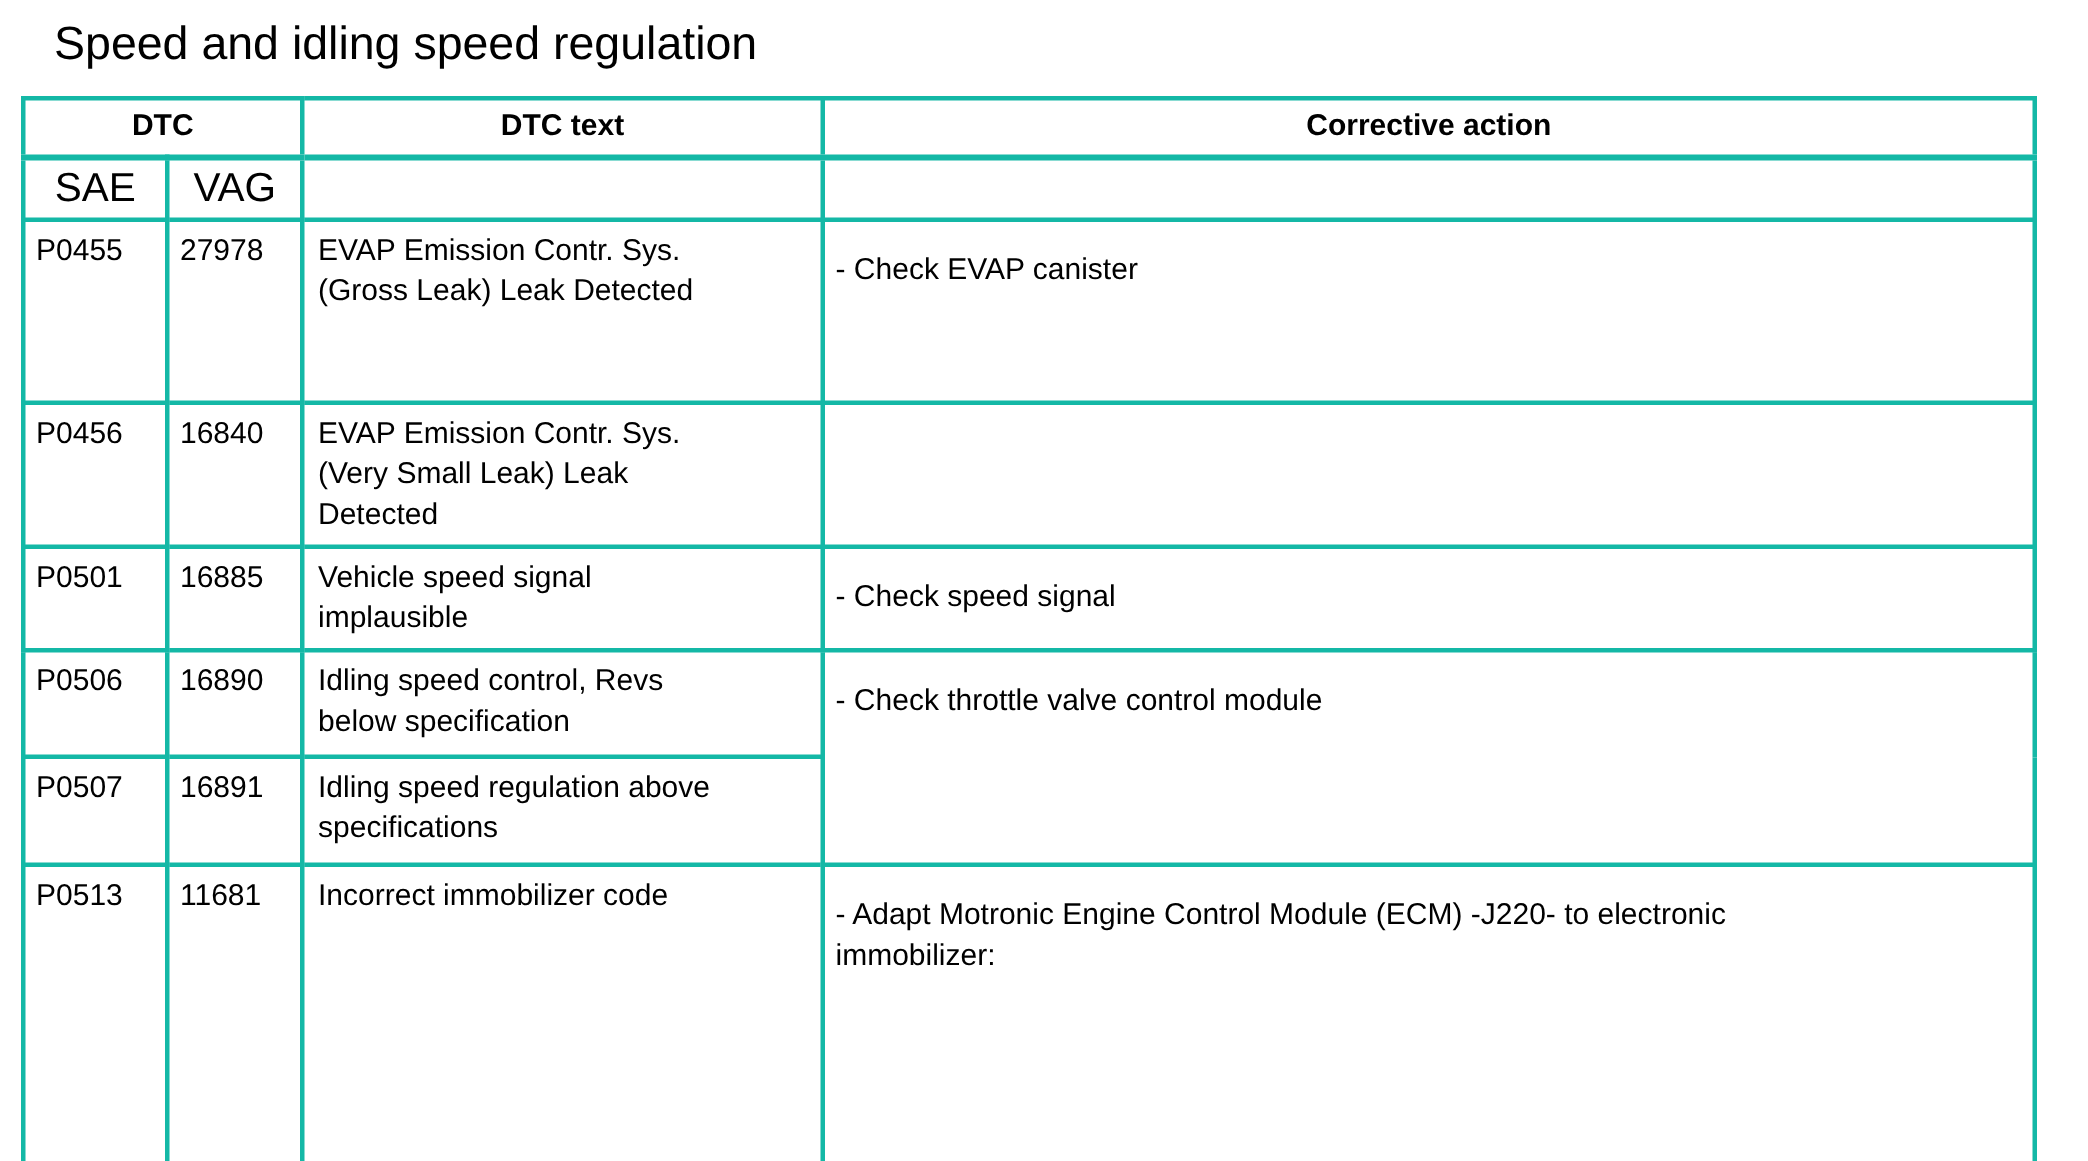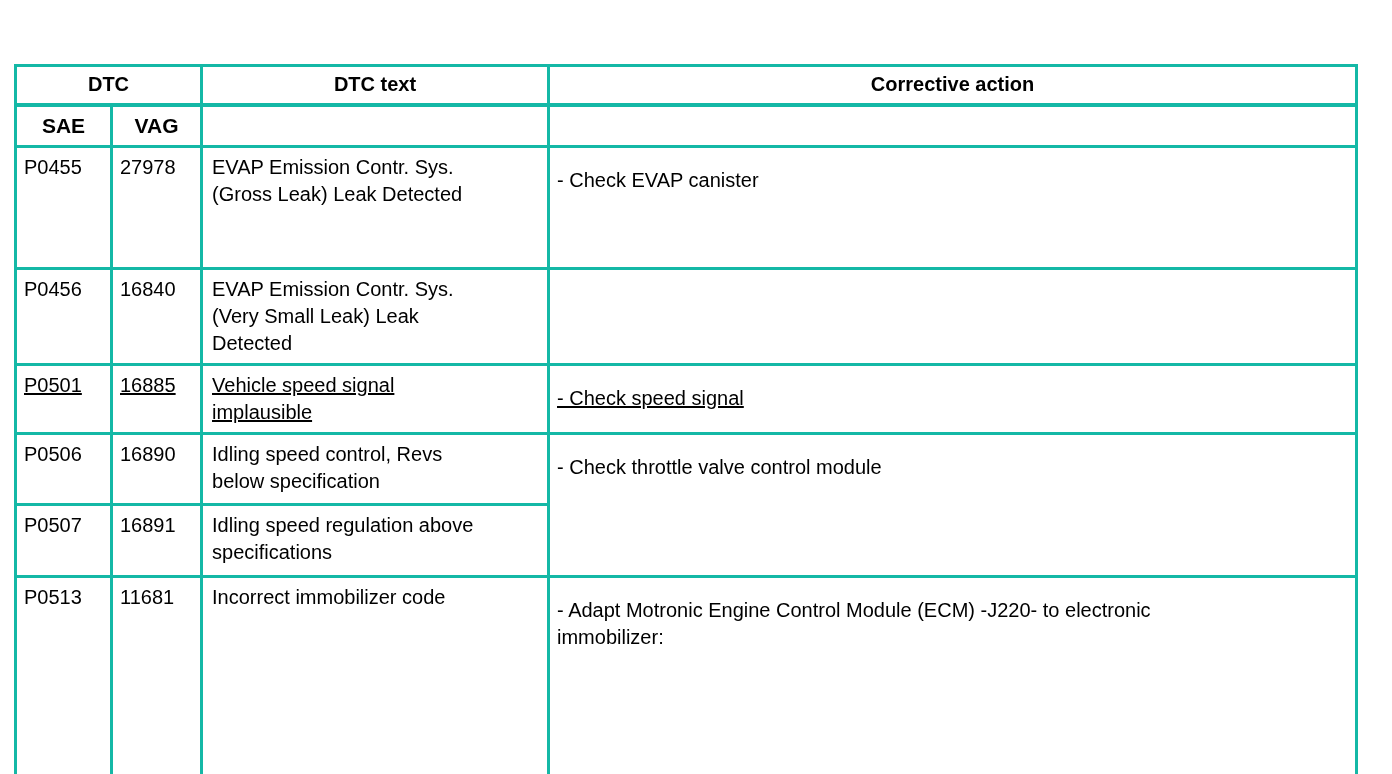--- a/index.html
+++ b/index.html
@@ -35,42 +35,43 @@
     overflow: hidden;
   }
   .dtc-table th {
     font-weight: bold;
     text-align: center;
     vertical-align: middle;
   }
   tr.hrow1 { height: 39px; }
   tr.hrow1 th { border-bottom-width: 4px; }
   tr.hrow2 { height: 42px; }
-  tr.hrow2 th { font-weight: bold; font-size: 21px; }
+  tr.hrow2 th { font-weight: normal; font-size: 27px; }
   tr.r0 { height: 122px; }
   tr.r1 { height: 95px; }
-  tr.r2 { height: 52px; text-decoration: underline; }
+  tr.r2 { height: 52px; }
   tr.r3 { height: 71px; }
   tr.r4 { height: 72px; }
   tr.r5 { height: 213px; }
   .dtc-table td {
     vertical-align: top;
     text-align: left;
     padding: 6px 10px 6px 7px;
     line-height: 27px;
     white-space: pre-line;
   }
   td.cell-text { padding-left: 9px; }
   td.cell-act  { padding-top: 19px; }
 </style>
 </head>
 <body>
 
 <div class="page">
 
+  <div class="title">Speed and idling speed regulation</div>
 
   <table class="dtc-table">
     <colgroup>
       <col style="width:96px">
       <col style="width:90px">
       <col style="width:347px">
       <col style="width:808px">
     </colgroup>
 
     <tbody>

